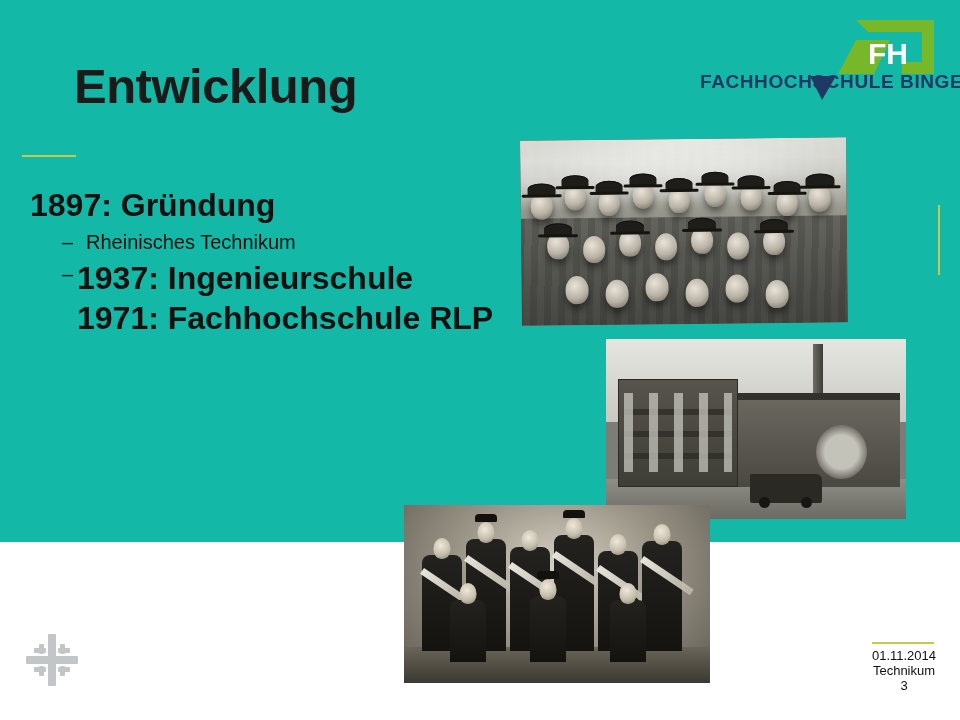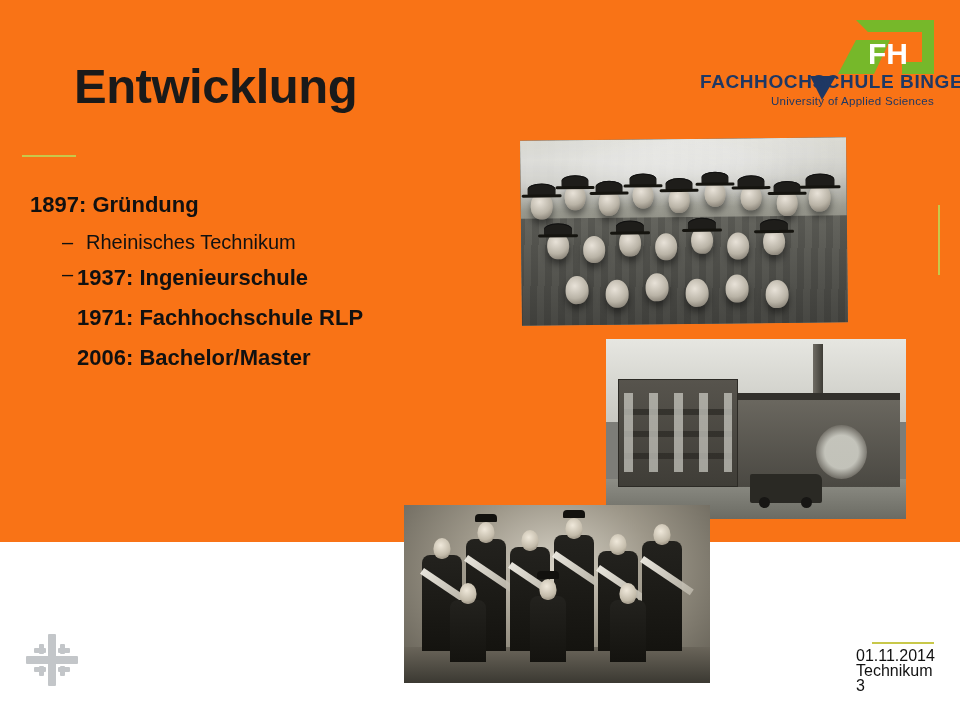--- a/index.html
+++ b/index.html
@@ -12,21 +12,21 @@
     background: #ffffff;
     font-family: "Liberation Sans", sans-serif;
     overflow: hidden;
     position: relative;
   }
   .slide {
     position: absolute;
     inset: 0;
     width: 960px;
     height: 542px;
-    background: #f97316;
+    background: #14b8a6;
     text-decoration: underline;
   }
 
   
   .logo {
     position: absolute;
     top: 18px;
     left: 700px;
     width: 240px;
     height: 90px;
@@ -99,21 +99,21 @@
   }
 
   
   .content {
     position: absolute;
     left: 30px;
     top: 184px;
     width: 530px;
   }
   .lvl1 {
-    font-size: 22px;
+    font-size: 32px;
     font-weight: bold;
     color: #111111;
     line-height: 42px;
     white-space: nowrap;
   }
   .lvl2 {
     font-size: 20px;
     color: #111111;
     line-height: 32px;
     padding-left: 56px;
@@ -288,22 +288,22 @@
     width: 60px;
     height: 60px;
   }
 
   
   .footer {
     position: absolute;
     left: 856px;
     top: 648px;
     width: 96px;
-    text-align: left;
-    font-size: 16px;
+    text-align: center;
+    font-size: 13px;
     color: #111111;
     line-height: 15px;
   }
   .footer-rule {
     position: absolute;
     left: 872px;
     top: 642px;
     width: 62px;
     height: 0;
     border-top: 2px solid #c8c84a;
@@ -318,21 +318,20 @@
     <svg class="logo-mark" viewBox="0 0 96 62">
       <polygon points="18,2 96,2 96,56 64,56 64,44 84,44 84,14 30,14" fill="#76b82a"></polygon>
       <polygon points="0,56 36,56 52,22 18,22" fill="#76b82a"></polygon>
       <text x="50" y="46" font-family="Liberation Sans, sans-serif" font-size="30" font-weight="bold" fill="#ffffff" text-anchor="middle">FH</text>
     </svg>
     <svg class="logo-swoosh" viewBox="0 0 26 24">
       <polygon points="0,0 26,0 12,24" fill="#1f3864"></polygon>
     </svg>
     <div class="logo-text">
       <div class="line1">FACHHOCHSCHULE BINGEN</div>
-      <div class="line2">University of Applied Sciences</div>
     </div>
   </div>
 
   <div class="title">Entwicklung</div>
   <div class="title-rule"></div>
   <div class="right-rule"></div>
 
   <div class="photo photo-1">
     <div class="p1-bg"></div>
     <div class="p1-trees"></div>
@@ -434,21 +433,20 @@
     <div class="lvl1">1897: Gründung</div>
     <div class="lvl2">
       <span class="dash">–</span>
       <span>Rheinisches Technikum</span>
     </div>
     <div class="lvl2">
       <span class="dash">–</span>
     </div>
     <div class="lvl1 tight">1937: Ingenieurschule</div>
     <div class="lvl1 tight">1971: Fachhochschule RLP</div>
-    <div class="lvl1 tight">2006: Bachelor/Master</div>
   </div>
 
   <svg class="ornament" viewBox="0 0 60 60">
     <g fill="#c3c6c9">
       <rect x="26" y="4" width="8" height="52" rx="1"></rect>
       <rect x="4" y="26" width="52" height="8" rx="1"></rect>
       <rect x="17" y="14" width="5" height="10" rx="1"></rect>
       <rect x="38" y="14" width="5" height="10" rx="1"></rect>
       <rect x="17" y="36" width="5" height="10" rx="1"></rect>
       <rect x="38" y="36" width="5" height="10" rx="1"></rect>

